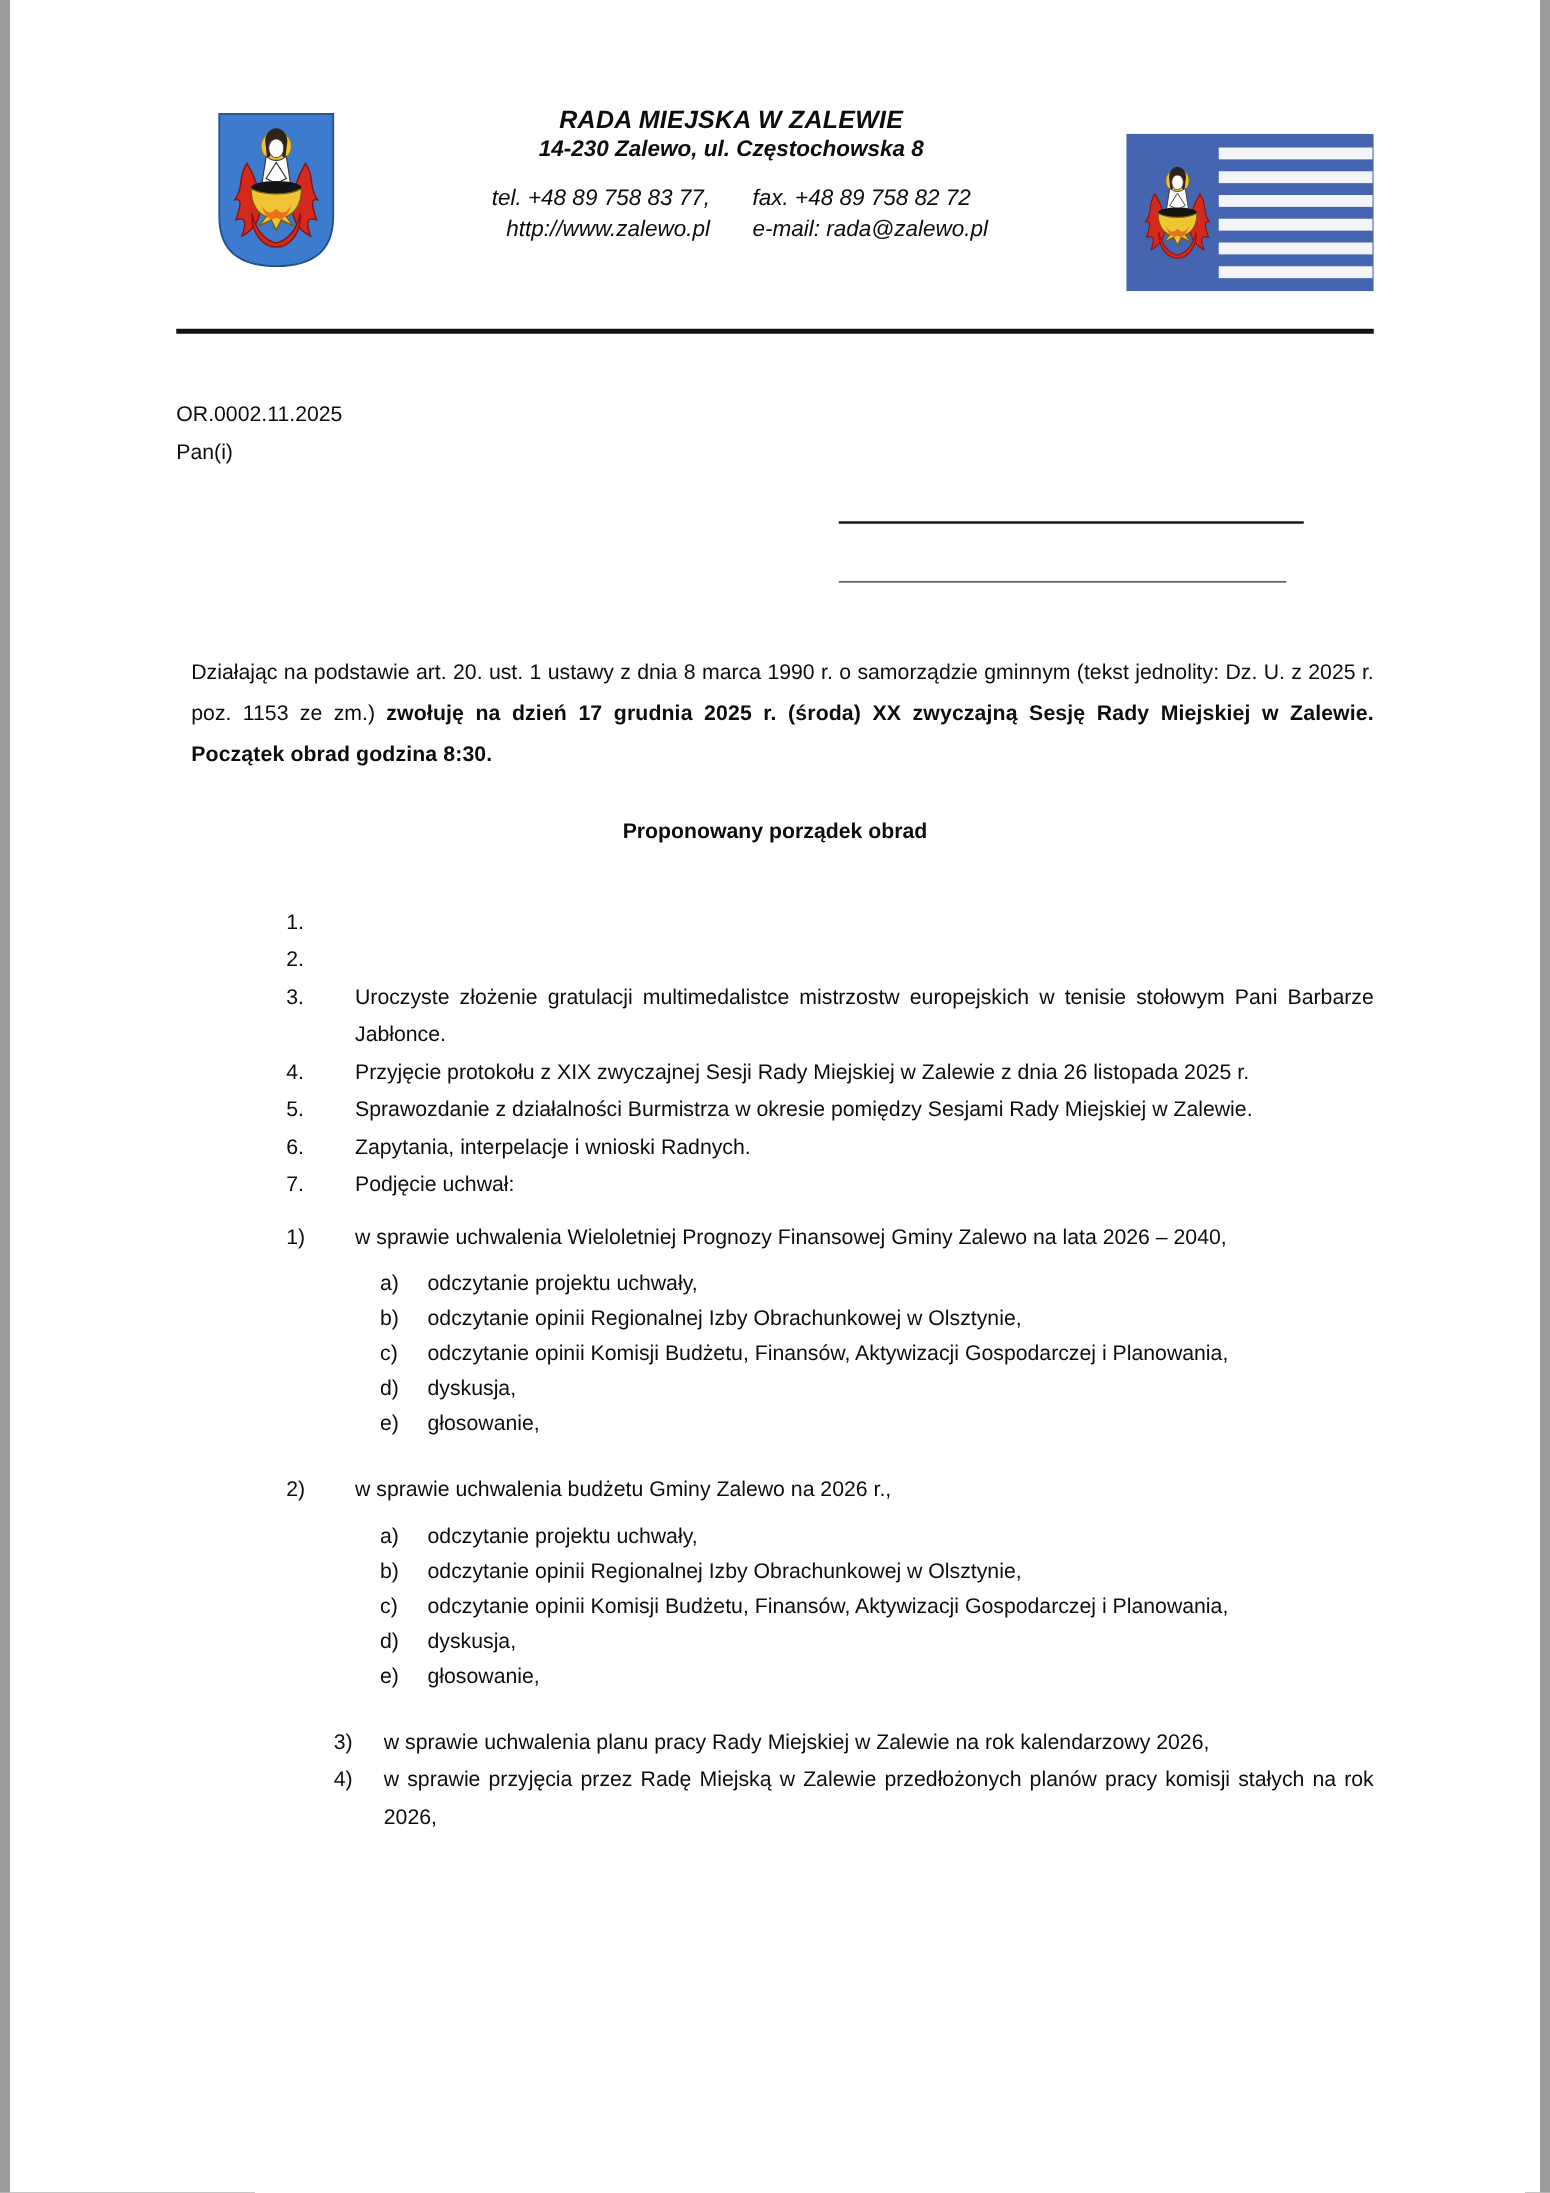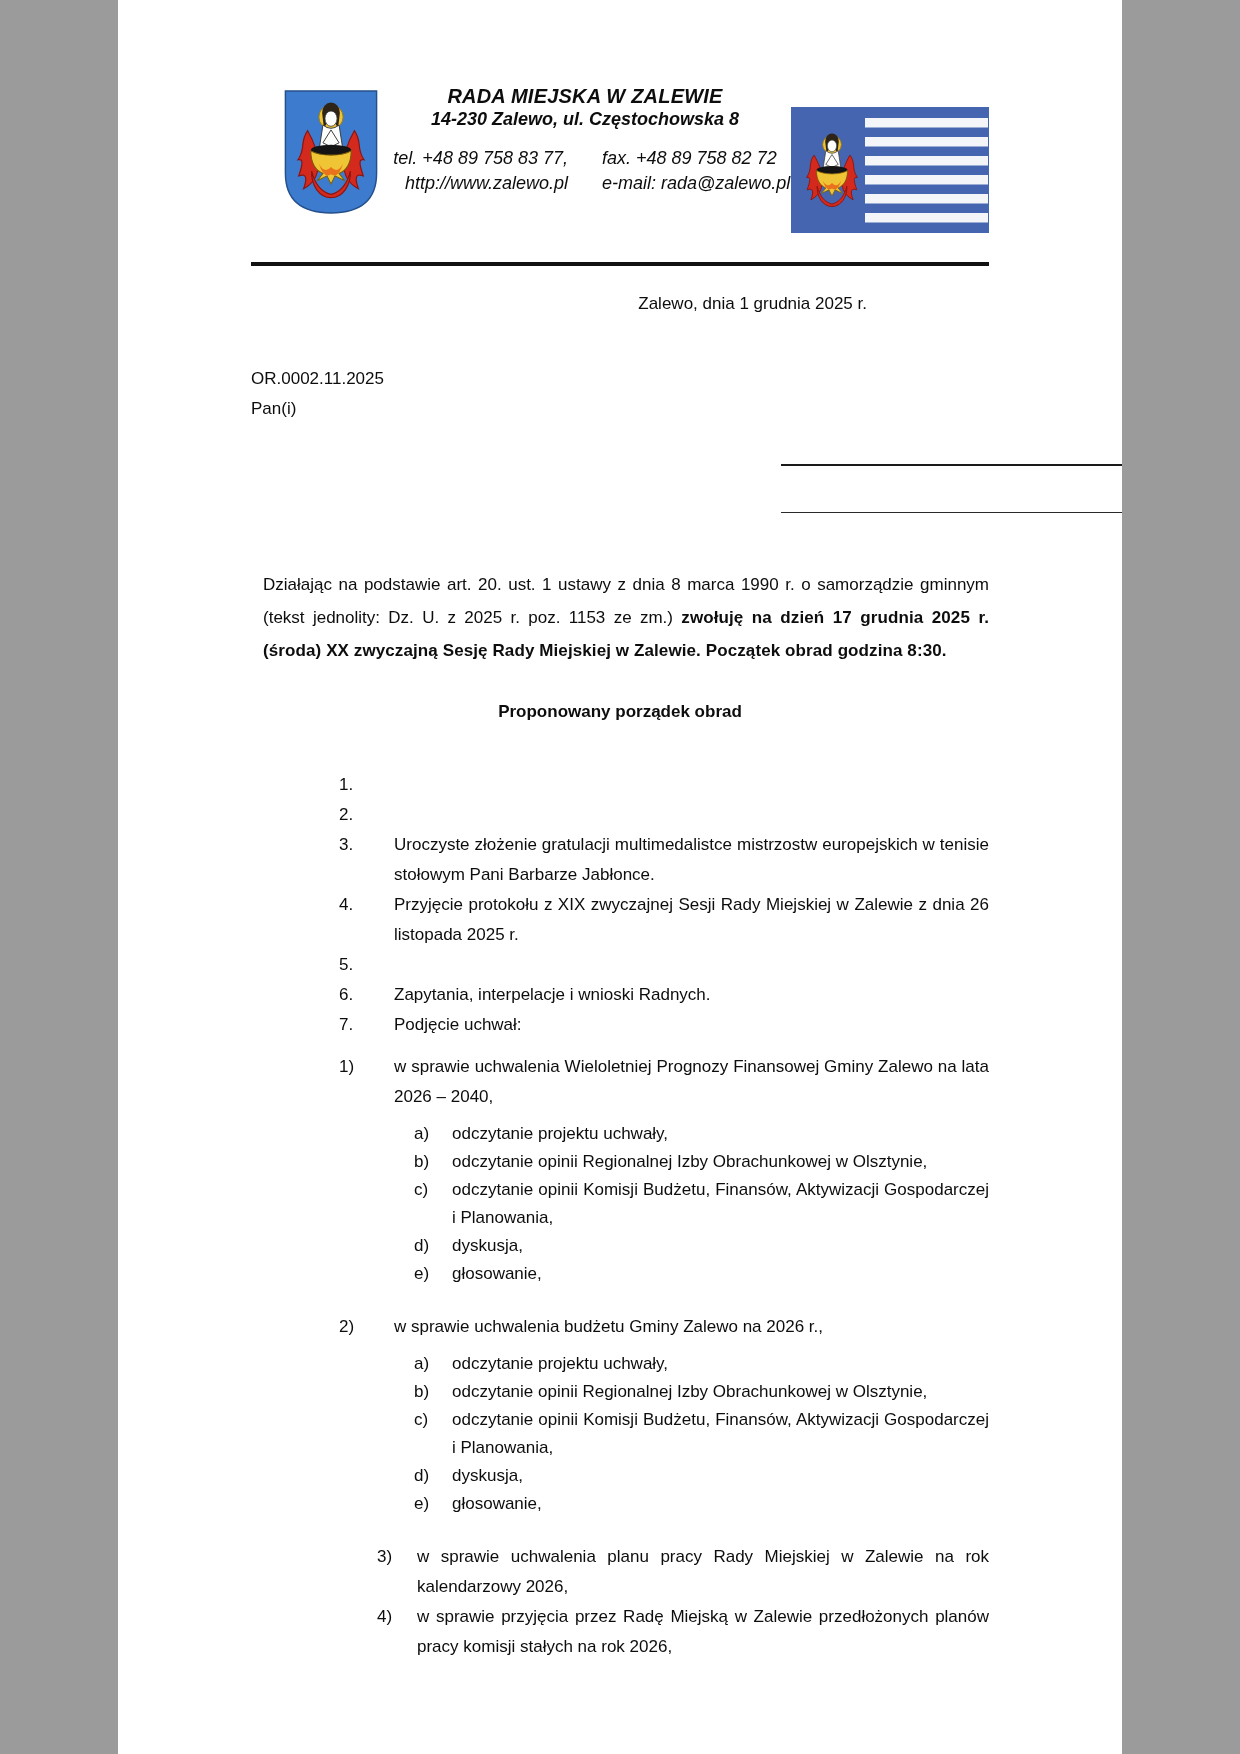--- a/index.html
+++ b/index.html
@@ -1,18 +1,18 @@
 <!DOCTYPE html>
 <html lang="pl"><head>
 <meta charset="utf-8">
 <style>
   html,body{margin:0;padding:0;background:#9b9b9b;}
   .page{
     position:relative;
-    width:1004px;height:1754px;
+    width:1224px;height:1754px;
     margin:0 auto;
     background:#ffffff;
     box-sizing:border-box;
     padding:78px 133px 40px 133px;
     font-family:"Liberation Sans","DejaVu Sans",sans-serif;
     color:#0d0d0d;
     overflow:hidden;
   }
   
   .letterhead{display:flex;align-items:flex-start;}
@@ -105,21 +105,20 @@
         <rect x="74" y="49" width="123" height="9.5" fill="#f4f5f9"></rect>
         <rect x="74" y="68" width="123" height="9.5" fill="#f4f5f9"></rect>
         <rect x="74" y="87" width="123" height="9.5" fill="#f4f5f9"></rect>
         <rect x="74" y="106" width="123" height="9.5" fill="#f4f5f9"></rect>
         <use href="#zalewo-emblem" x="10" y="21" width="62" height="84"></use>
       </svg>
     </div>
   </div>
   <hr class="head-rule">
 
-  <div class="date-row">Zalewo, dnia 1 grudnia 2025 r.</div>
 
   <div class="ref-row">OR.0002.11.2025</div>
 
   <div class="recipient">Pan(i)</div>
   <div class="blank-line b1"></div>
   <div class="blank-line b2"></div>
 
   <p class="intro"><span>Działając na podstawie art. 20. ust. 1 ustawy z dnia 8 marca 1990 r. o samorządzie gminnym (tekst jednolity: Dz. U. z 2025 r. poz. 1153 ze zm.) </span><b>zwołuję na dzień 17 grudnia 2025 r. (środa) XX zwyczajną Sesję Rady Miejskiej w Zalewie. Początek obrad godzina 8:30.</b></p>
 
   <div class="agenda-title">Proponowany porządek obrad</div>
@@ -134,20 +133,21 @@
     <div class="row">
       <span class="num">3.</span>
       <span class="txt">Uroczyste złożenie gratulacji multimedalistce mistrzostw europejskich w tenisie stołowym Pani Barbarze Jabłonce.</span>
     </div>
     <div class="row">
       <span class="num">4.</span>
       <span class="txt">Przyjęcie protokołu z XIX zwyczajnej Sesji Rady Miejskiej w Zalewie z dnia 26 listopada 2025 r.</span>
     </div>
     <div class="row">
       <span class="num">5.</span>
+      <span class="txt">Sprawozdanie z działalności Burmistrza w okresie pomiędzy Sesjami Rady Miejskiej w Zalewie.</span>
     </div>
     <div class="row">
       <span class="num">6.</span>
       <span class="txt">Zapytania, interpelacje i wnioski Radnych.</span>
     </div>
     <div class="row">
       <span class="num">7.</span>
       <span class="txt">Podjęcie uchwał:</span>
     </div>
   </div>

